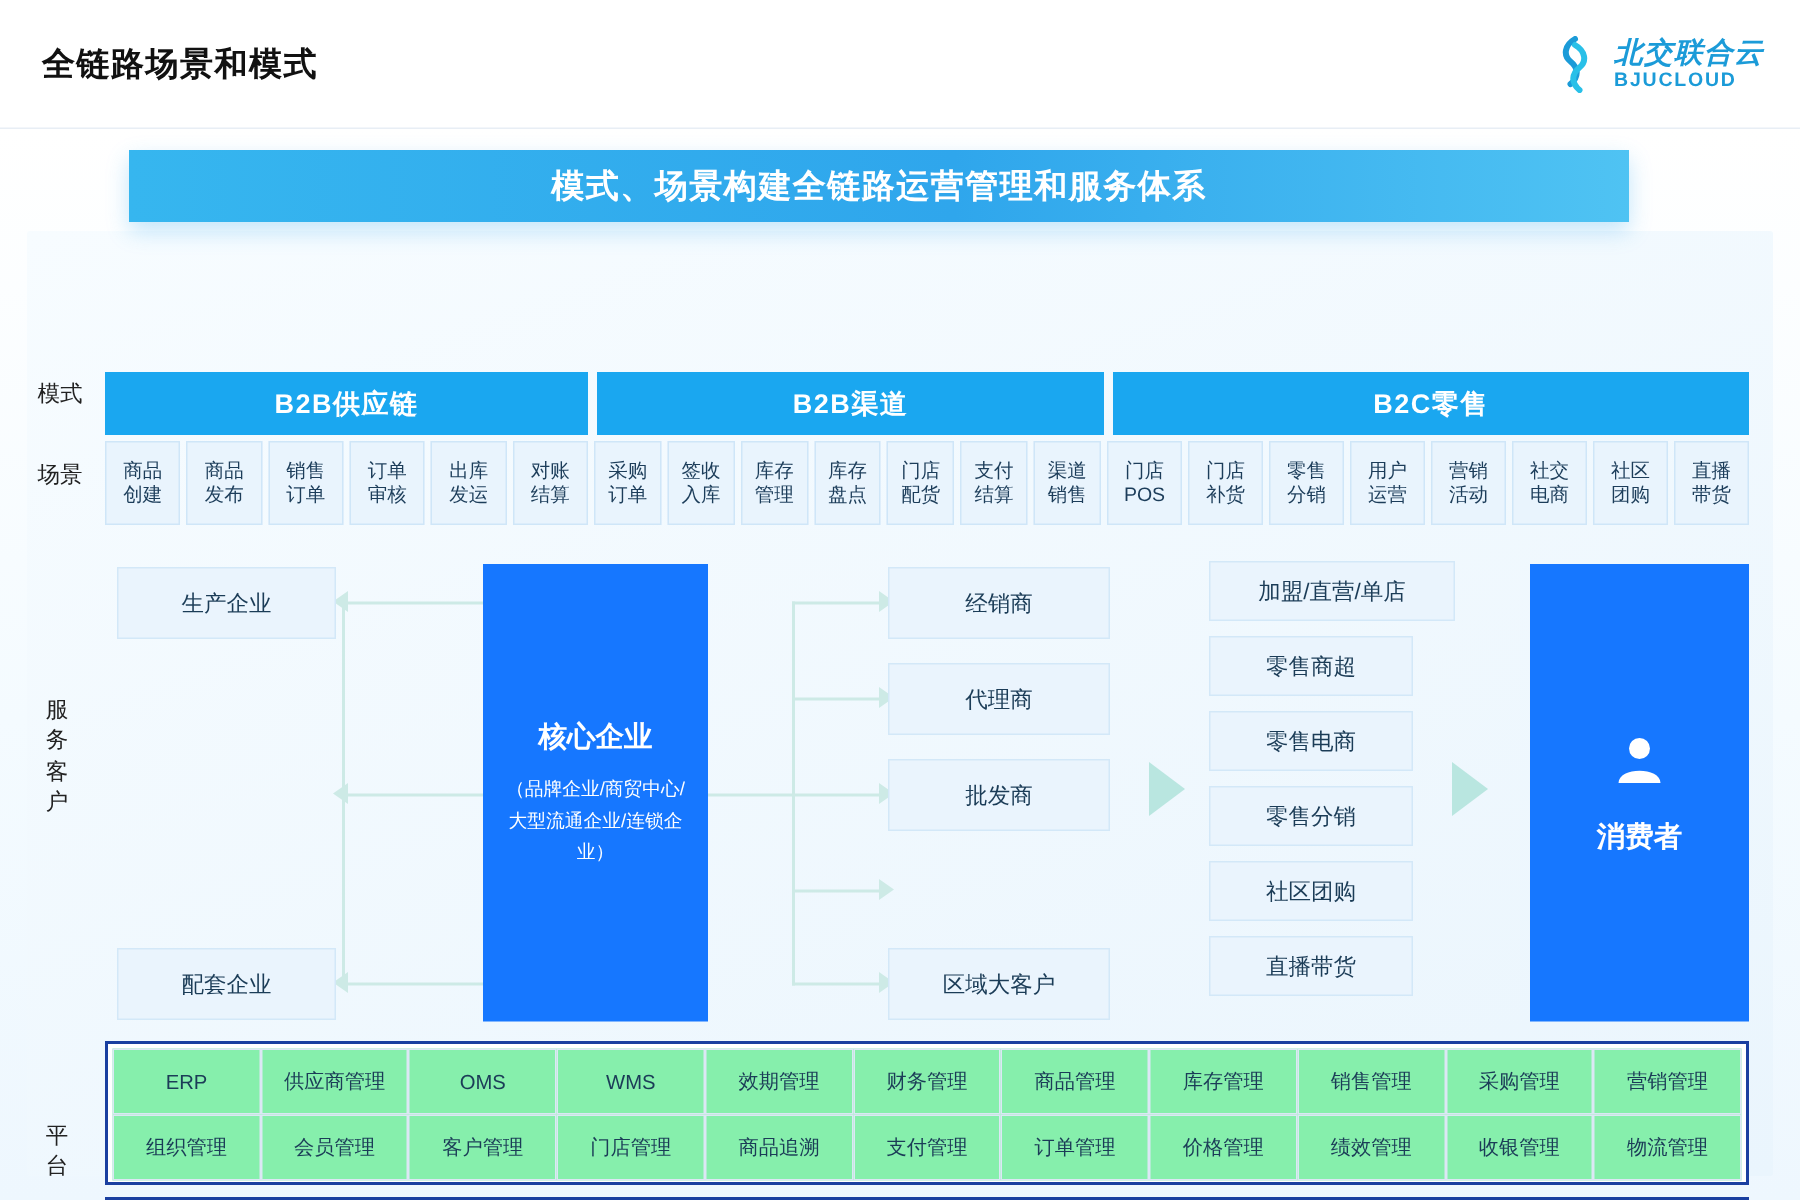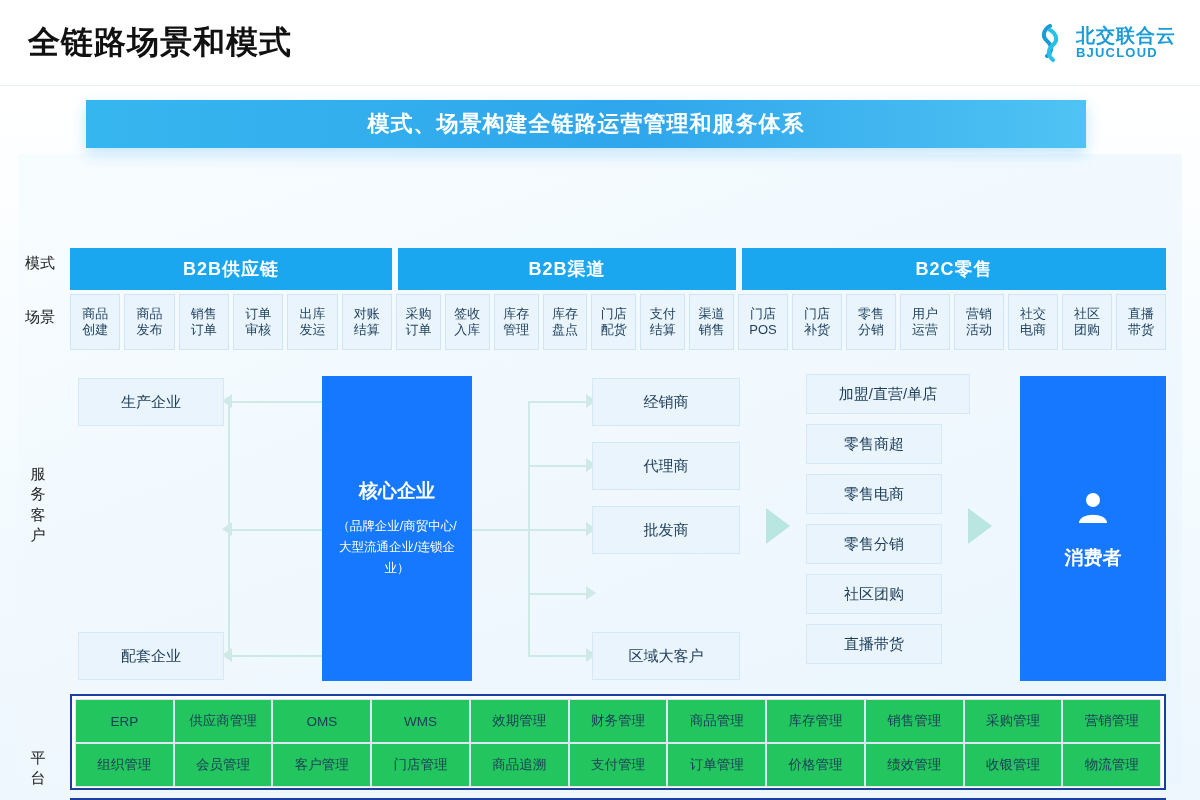--- a/index.html
+++ b/index.html
@@ -15,29 +15,29 @@
     height: 86px;
     display: flex;
     align-items: center;
     justify-content: space-between;
     padding: 0 24px 0 28px;
     border-bottom: 1px solid #e8eef5;
     position: relative;
     z-index: 5;
   }
   .page-title {
-    font-size: 32px;
+    font-size: 22px;
     font-weight: bold;
     color: #111111;
     letter-spacing: 1px;
   }
   .logo-wrap { display: flex; align-items: center; gap: 9px; }
   .logo-mark { width: 34px; height: 38px; }
   .logo-text { display: flex; flex-direction: column; line-height: 1.12; }
-  .logo-cn { font-size: 19px; font-weight: bold; color: #1b9bd8; letter-spacing: 1px; }
+  .logo-cn { font-size: 19px; font-weight: bold; color: #1b9bd8; letter-spacing: 1px; font-style: italic; }
   .logo-en { font-size: 13px; font-weight: bold; color: #1b9bd8; letter-spacing: 1.2px; }
 
   
   .canvas {
     position: relative;
     width: 1200px;
     height: 714px;
     background: linear-gradient(180deg,#ffffff 0%, #f4fbff 55%, #eef7fe 100%);
   }
   .bg-tint {
@@ -176,21 +176,21 @@
     background: #ffffff;
     padding: 3px;
   }
   .platform-grid { display: grid; grid-template-columns: repeat(11, 1fr); }
   .pf-cell {
     border: 1px solid #dce7f5;
     height: 44px;
     display: flex; align-items: center; justify-content: center;
     font-size: 13.5px;
     color: #1b3c57;
-    background: #22c55e;
+    background: #86efac;
   }
 
   
   .infra-wrap {
     position: absolute;
     left: 70px; top: 712px;
     width: 1096px; height: 48px;
     border: 2px solid #1a3fa0;
     background: #ffffff;
     display: flex;

